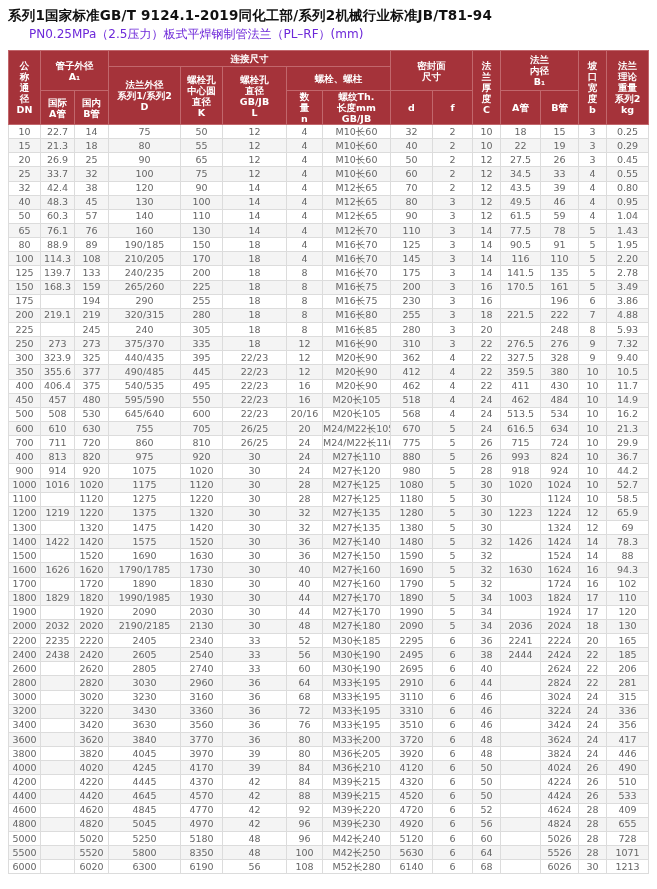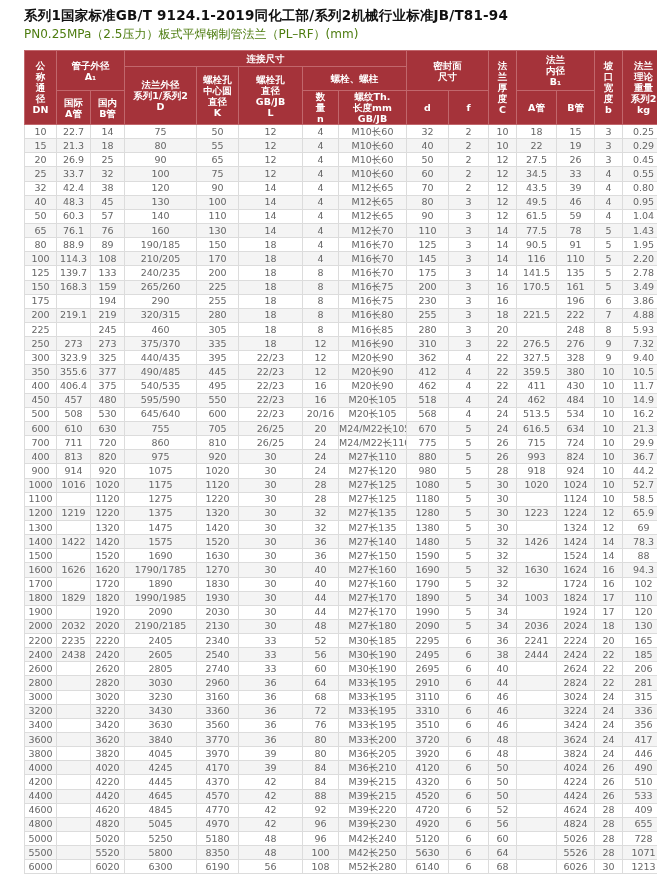--- a/index.html
+++ b/index.html
@@ -1,29 +1,29 @@
 <!DOCTYPE html>
 <html><head>
 <meta charset="utf-8">
 <style>
   html,body{margin:0;padding:0;background:#fff;}
   body{
     width:657px;height:889px;overflow:hidden;
     font-family:"DejaVu Sans","Liberation Sans",sans-serif;
     -webkit-font-smoothing:antialiased;
   }
-  .page{width:574px;height:889px;position:relative;padding-left:16px;}
+  .page{width:574px;height:889px;position:relative;}
   .title-block{padding:6px 0 0 8px;}
   .title{
     font-size:13.5px;font-weight:bold;color:#111;
     line-height:18px;letter-spacing:0.2px;
   }
   .subtitle{
-    font-size:12px;font-weight:normal;color:#4d7c0f;
-    line-height:17px;margin-top:2px;
+    font-size:12px;font-weight:normal;color:#6d28d9;
+    line-height:17px;margin-top:2px;margin-left:21px;
   }
   table.flange{
     border-collapse:collapse;table-layout:fixed;
     width:641px;margin:7px 0 0 8px;
   }
   
   thead th{
     background:#a5333a;color:#ffffff;
     border:1px solid #c1676c;
     font-size:9.5px;font-weight:bold;
@@ -370,21 +370,21 @@
           <td>18</td>
           <td>221.5</td>
           <td>222</td>
           <td>7</td>
           <td>4.88</td>
         </tr>
         <tr>
           <td>225</td>
           <td></td>
           <td>245</td>
-          <td>460</td>
+          <td>240</td>
           <td>305</td>
           <td>18</td>
           <td>8</td>
           <td>M16长85</td>
           <td>280</td>
           <td>3</td>
           <td>20</td>
           <td></td>
           <td>248</td>
           <td>8</td>
@@ -660,21 +660,21 @@
           <td></td>
           <td>1524</td>
           <td>14</td>
           <td>88</td>
         </tr>
         <tr>
           <td>1600</td>
           <td>1626</td>
           <td>1620</td>
           <td>1790/1785</td>
-          <td>1270</td>
+          <td>1730</td>
           <td>30</td>
           <td>40</td>
           <td>M27长160</td>
           <td>1690</td>
           <td>5</td>
           <td>32</td>
           <td>1630</td>
           <td>1624</td>
           <td>16</td>
           <td>94.3</td>

